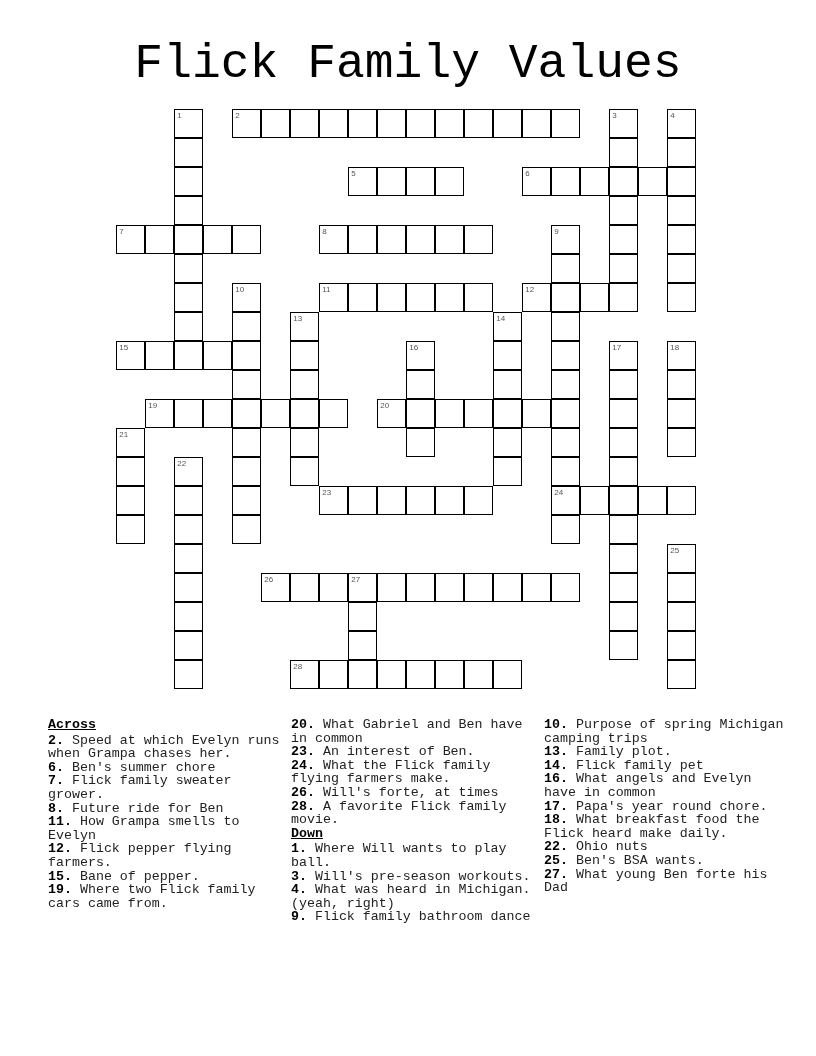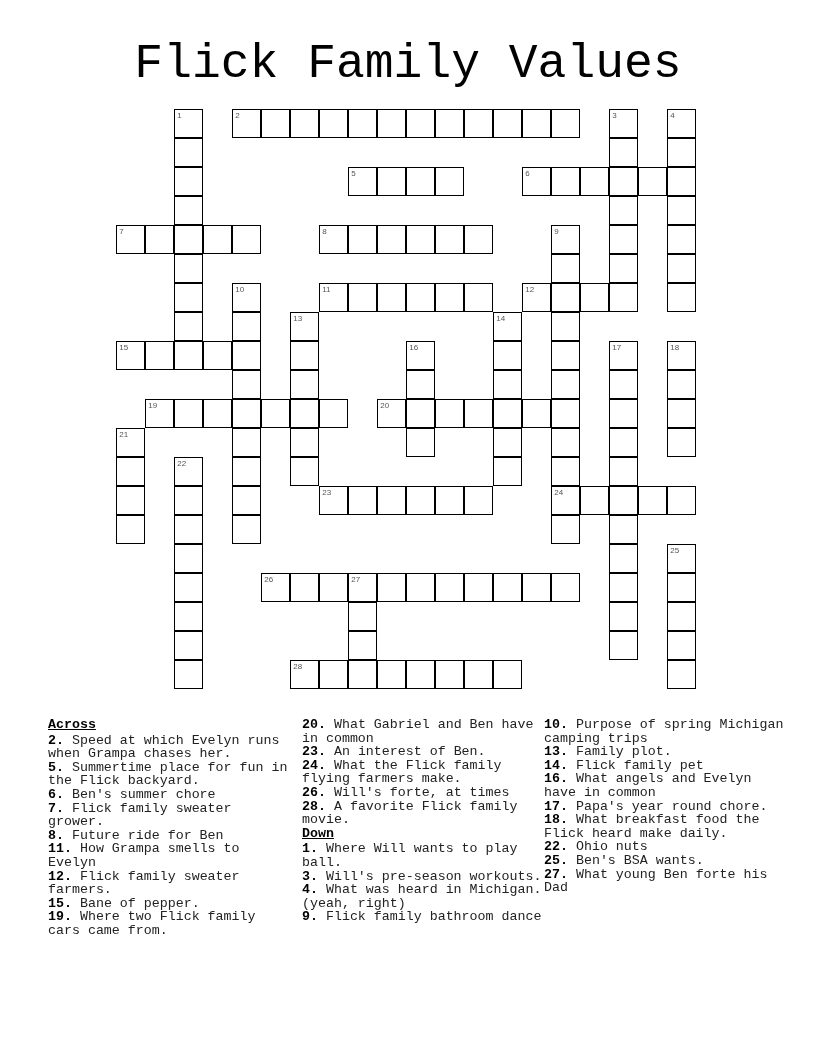--- a/index.html
+++ b/index.html
@@ -5,21 +5,21 @@
   html, body { margin:0; padding:0; background:#ffffff; }
   body { width:816px; height:1056px; position:relative; overflow:hidden; font-family:"Liberation Mono", "DejaVu Sans Mono", monospace; color:#000; }
   .title { position:absolute; left:0; top:36px; width:816px; text-align:center; font-family:"Liberation Mono", monospace; font-size:48px; line-height:56px; letter-spacing:0px; color:#000; }
   .grid { position:absolute; left:0; top:0; width:816px; height:720px; }
   .cell { position:absolute; width:29px; height:29px; box-sizing:border-box; border:1.5px solid #000; background:#fff; margin-left:-0.75px; margin-top:-0.75px; }
   .cell .num { position:absolute; left:2px; top:1px; font-family:"Liberation Sans", sans-serif; font-size:8px; line-height:9px; color:#555; }
   .clues { position:absolute; top:702px; font-family:Liberation Mono, monospace; font-size:13.3px; line-height:13.6px; color:#222;margin-top:16px; }
   .clues .heading { font-weight:bold; text-decoration:underline; color:#000; margin-bottom:2px; }
   .clues .clue .n { font-weight:bold; color:#000; }
   .col1 { left:48px; width:240px; }
-  .col2 { left:302px; width:240px; }
+  .col2 { left:291px; width:240px; }
   .col3 { left:544px; width:240px; }
 </style>
 </head>
 <body>
 
 <div class="title">Flick Family Values</div>
 
 <div class="grid" id="grid">
     <div class="cell" style="left: 175px; top: 110px;">
       <span class="num">1</span>
@@ -246,26 +246,25 @@
     <div class="cell" style="left: 378px; top: 661px;"></div>
     <div class="cell" style="left: 407px; top: 661px;"></div>
     <div class="cell" style="left: 436px; top: 661px;"></div>
     <div class="cell" style="left: 465px; top: 661px;"></div>
     <div class="cell" style="left: 494px; top: 661px;"></div>
   </div>
 
 <div class="clues col1">
   <div class="heading">Across</div>
   <div class="clue"><span class="n">2</span><span class="n">. </span><span>Speed at which Evelyn runs when Grampa chases her.</span></div>
-  <div class="clue"><span class="n">5</span><span class="n">. </span><span>Summertime place for fun in the Flick backyard.</span></div>
   <div class="clue"><span class="n">6</span><span class="n">. </span><span>Ben's summer chore</span></div>
   <div class="clue"><span class="n">7</span><span class="n">. </span><span>Flick family sweater grower.</span></div>
   <div class="clue"><span class="n">8</span><span class="n">. </span><span>Future ride for Ben</span></div>
   <div class="clue"><span class="n">11</span><span class="n">. </span><span>How Grampa smells to Evelyn</span></div>
-  <div class="clue"><span class="n">12</span><span class="n">. </span><span>Flick family sweater farmers.</span></div>
+  <div class="clue"><span class="n">12</span><span class="n">. </span><span>Flick pepper flying farmers.</span></div>
   <div class="clue"><span class="n">15</span><span class="n">. </span><span>Bane of pepper.</span></div>
   <div class="clue"><span class="n">19</span><span class="n">. </span><span>Where two Flick family cars came from.</span></div>
 </div>
 
 <div class="clues col2">
   <div class="clue"><span class="n">20</span><span class="n">. </span><span>What Gabriel and Ben have in common</span></div>
   <div class="clue"><span class="n">23</span><span class="n">. </span><span>An interest of Ben.</span></div>
   <div class="clue"><span class="n">24</span><span class="n">. </span><span>What the Flick family flying farmers make.</span></div>
   <div class="clue"><span class="n">26</span><span class="n">. </span><span>Will's forte, at times</span></div>
   <div class="clue"><span class="n">28</span><span class="n">. </span><span>A favorite Flick family movie.</span></div>

